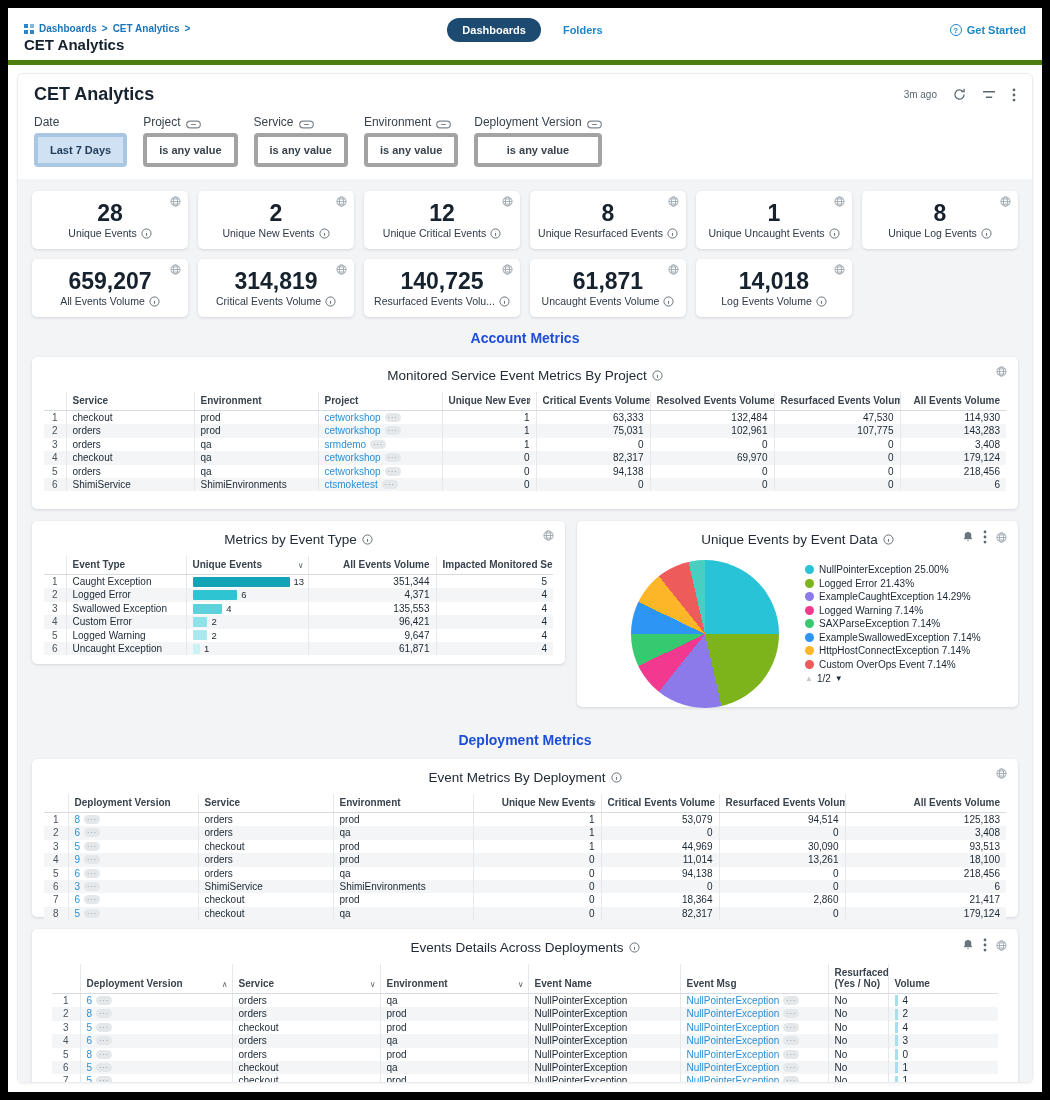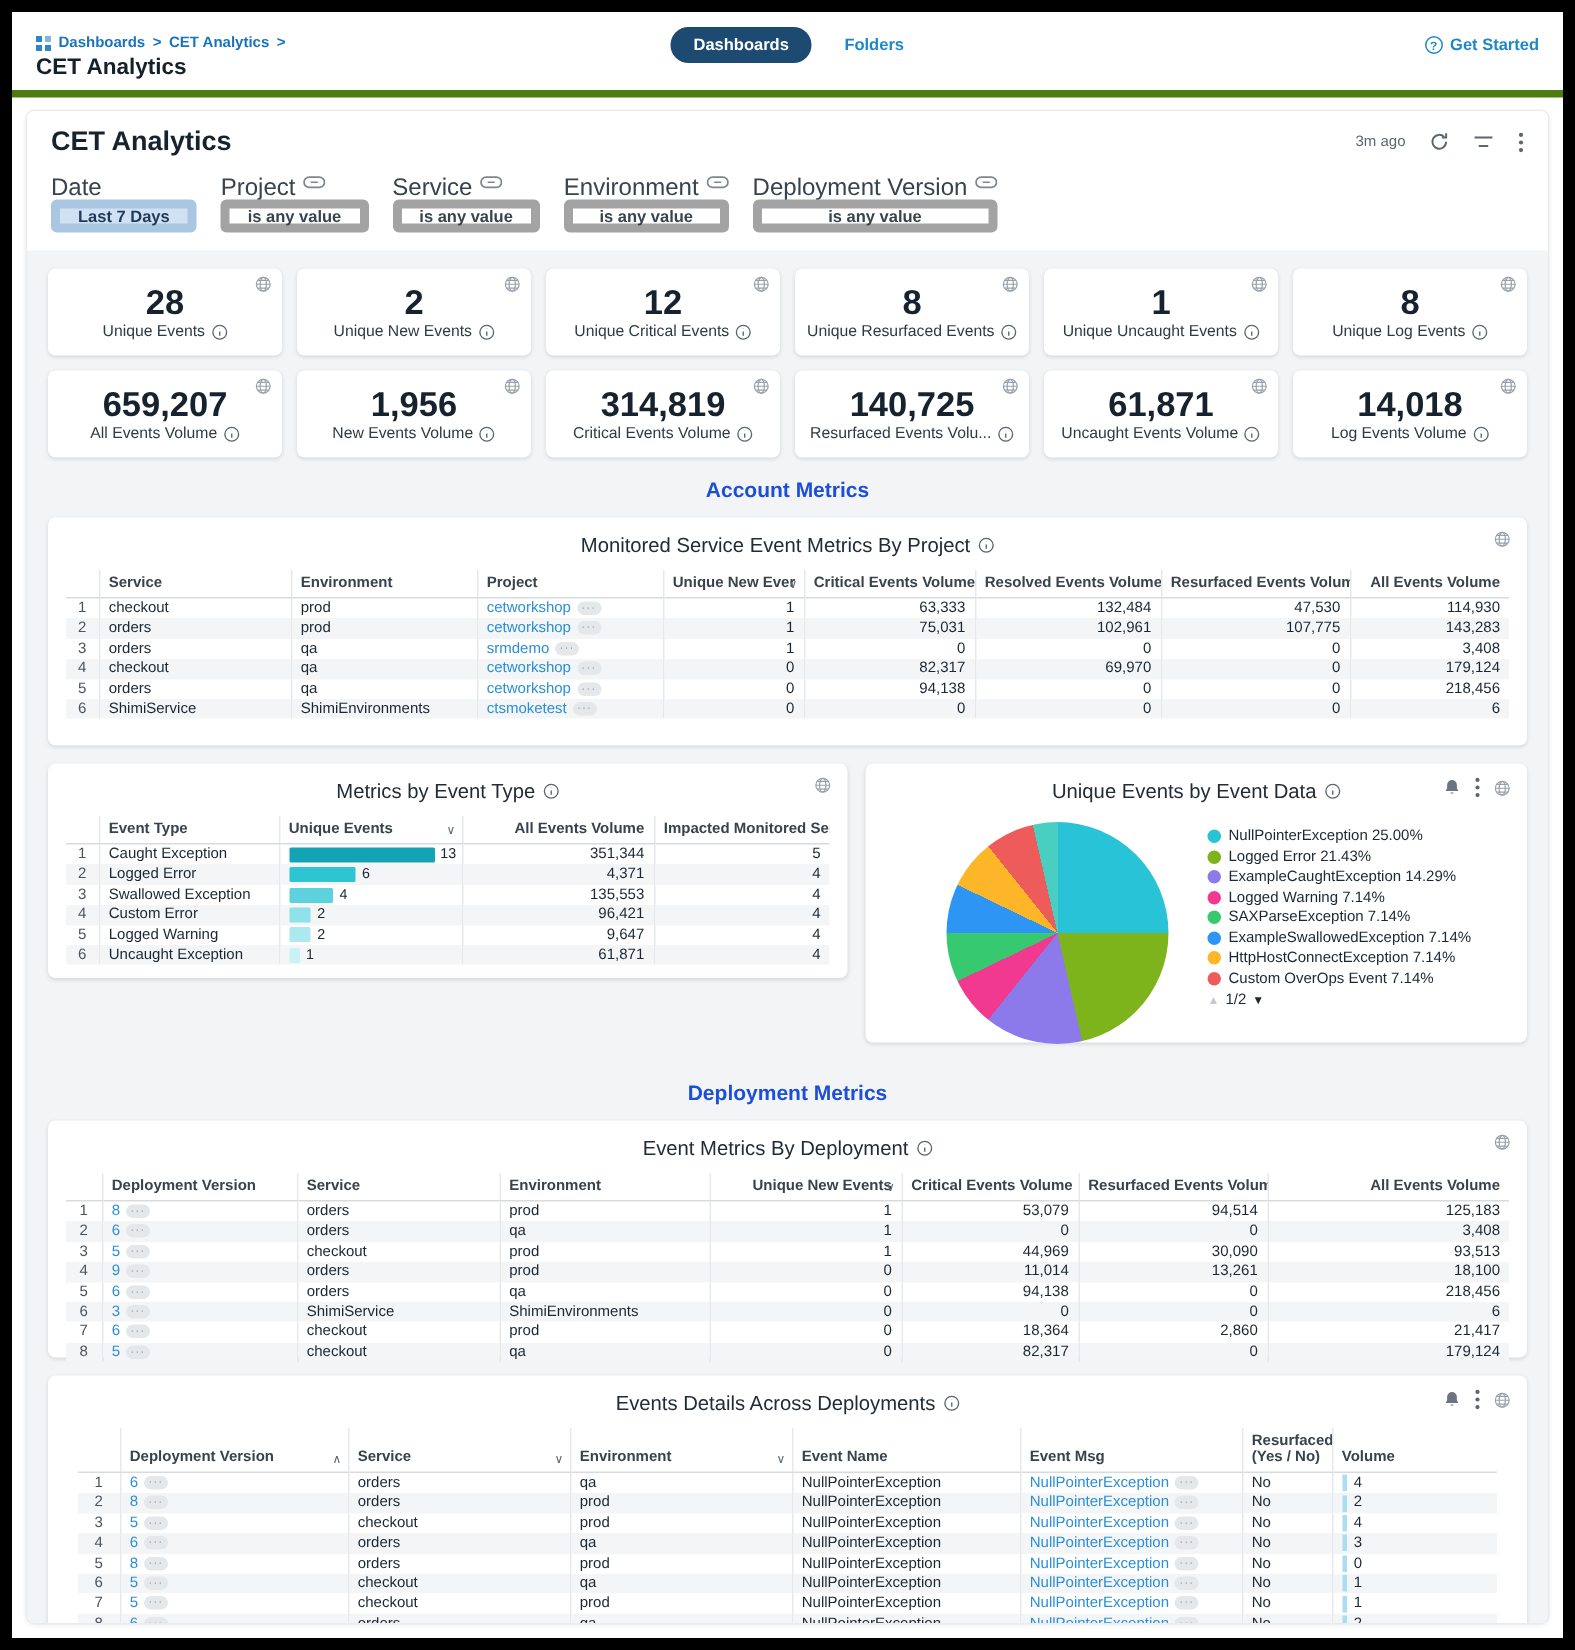--- a/index.html
+++ b/index.html
@@ -27,22 +27,22 @@
   
   .panel { flex:1; margin:8px 9px 9px; background:#fff; border:1px solid #e9ebee; border-radius:6px; overflow:hidden; display:flex; flex-direction:column; box-shadow:0 1px 3px rgba(30,40,50,.06); }
   .panel-white { padding:10px 16px 12px; background:#fff; }
   .panel-head { display:flex; justify-content:space-between; align-items:center; }
   .panel-title { font-size:18px; font-weight:600; color:#16222e; }
   .panel-meta { display:flex; align-items:center; gap:16px; color:#5c6670; font-size:10px; }
   .panel-meta .icn { cursor:pointer; display:inline-flex; }
 
   .filters { display:flex; gap:16px; margin-top:12px; }
   .fgroup { display:flex; flex-direction:column; }
-  .flabel { display:flex; align-items:flex-start; gap:5px; font-size:16px; color:#39434d; height:12px; }
-  .fbtn { margin-top:4px; height:22px; min-width:88px; padding:0 12px; border-radius:4px; border:6px solid #a3a3a3; background:#fff; color:#39434d; font-size:11px; font-weight:bold; cursor:pointer; font-family:inherit; }
+  .flabel { display:flex; align-items:flex-end; gap:5px; font-size:12px; color:#39434d; height:12px; }
+  .fbtn { margin-top:4px; height:34px; min-width:88px; padding:0 12px; border-radius:4px; border:4px solid #a3a3a3; background:#fff; color:#39434d; font-size:11px; font-weight:bold; cursor:pointer; font-family:inherit; }
   .fbtn-active { background:#cfe1f3; border-color:#a9c6e2; color:#1f3a57; }
 
   .panel-gray { flex:1; background:#f2f4f6; padding:12px 14px 14px; }
 
   
   .cards { display:grid; grid-template-columns:repeat(6,1fr); gap:10px; }
   .mcard { position:relative; background:#fff; border-radius:5px; height:58px; display:flex; flex-direction:column; align-items:center; justify-content:center; box-shadow:0 1px 3px rgba(25,35,45,.14); }
   .mcard-globe { position:absolute; top:5px; right:7px; cursor:pointer; }
   .mval { font-size:23px; font-weight:600; color:#16222e; line-height:24px; }
   .mlabel { display:flex; align-items:center; gap:4px; font-size:10.5px; color:#2e3a46; margin-top:2px; white-space:nowrap; }
@@ -330,40 +330,20 @@
             <span class="icn mcard-globe">
               <svg width="11" height="11" viewBox="0 0 24 24" fill="none" stroke="#98a1aa" stroke-width="1.8">
                 <circle cx="12" cy="12" r="10"></circle>
                 <ellipse cx="12" cy="12" rx="4.5" ry="10"></ellipse>
                 <path d="M2 12h20M3.5 6.5h17M3.5 17.5h17"></path>
               </svg>
             </span>
             <div class="mval">659,207</div>
             <div class="mlabel">
               <span>All Events Volume</span>
-              <span class="icn">
-                <svg width="11" height="11" viewBox="0 0 24 24" fill="none" stroke="#5c6670" stroke-width="2">
-                  <circle cx="12" cy="12" r="10"></circle>
-                  <path d="M12 10.8V17"></path>
-                  <path d="M12 6.8v.3"></path>
-                </svg>
-              </span>
-            </div>
-          </div>
-          <div class="mcard">
-            <span class="icn mcard-globe">
-              <svg width="11" height="11" viewBox="0 0 24 24" fill="none" stroke="#98a1aa" stroke-width="1.8">
-                <circle cx="12" cy="12" r="10"></circle>
-                <ellipse cx="12" cy="12" rx="4.5" ry="10"></ellipse>
-                <path d="M2 12h20M3.5 6.5h17M3.5 17.5h17"></path>
-              </svg>
-            </span>
-            <div class="mval">1,956</div>
-            <div class="mlabel">
-              <span>New Events Volume</span>
               <span class="icn">
                 <svg width="11" height="11" viewBox="0 0 24 24" fill="none" stroke="#5c6670" stroke-width="2">
                   <circle cx="12" cy="12" r="10"></circle>
                   <path d="M12 10.8V17"></path>
                   <path d="M12 6.8v.3"></path>
                 </svg>
               </span>
             </div>
           </div>
           <div class="mcard">

